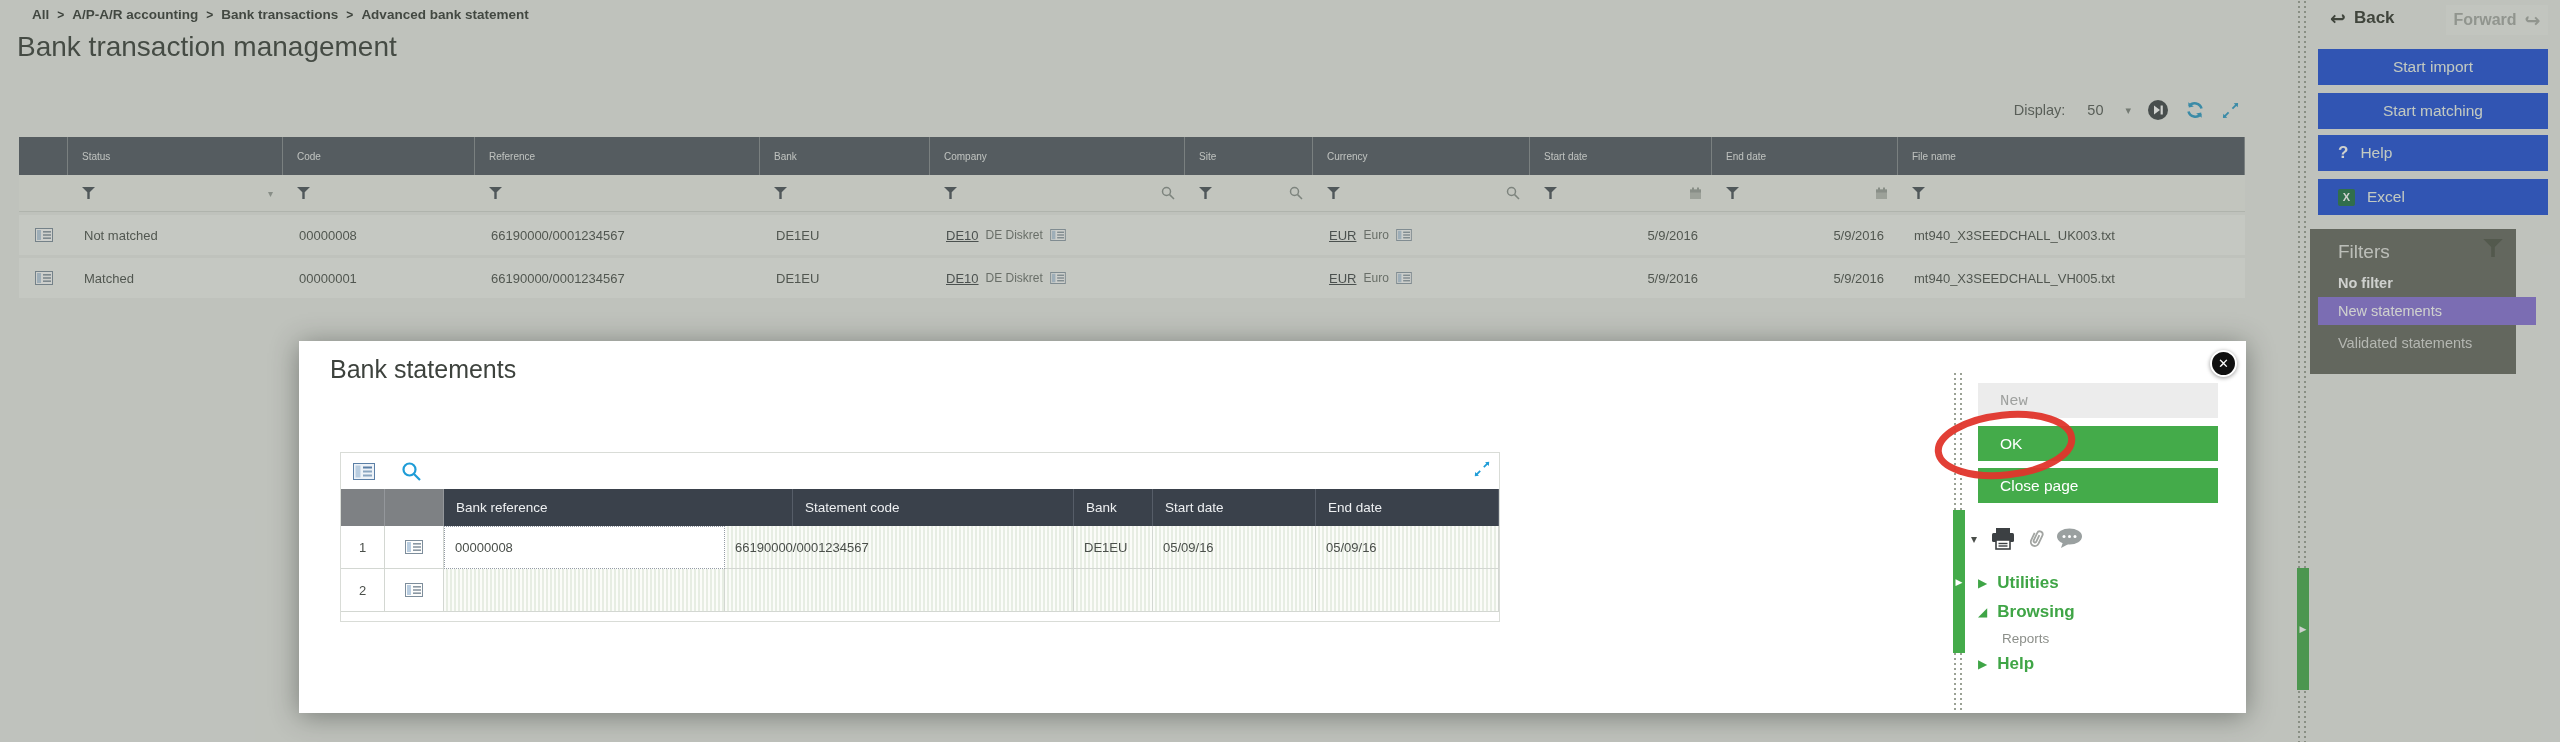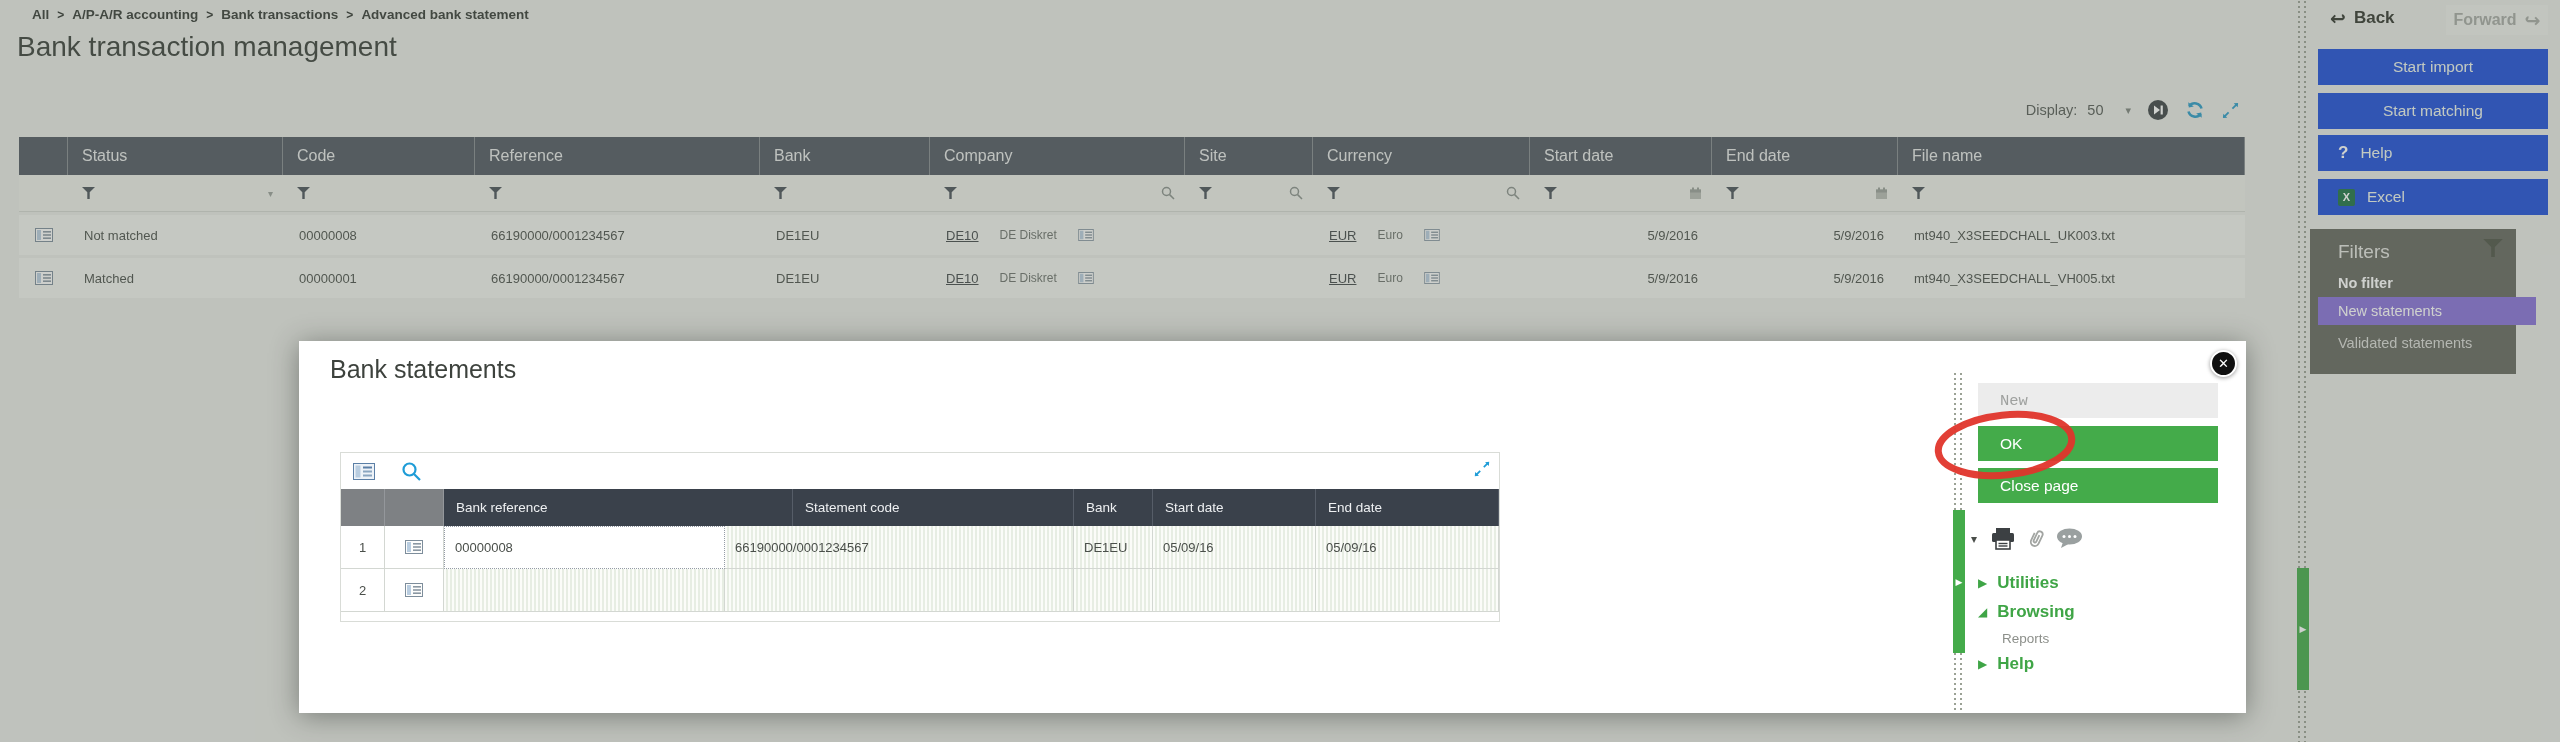--- a/index.html
+++ b/index.html
@@ -6,34 +6,34 @@
   body { font-family:"Liberation Sans","DejaVu Sans",sans-serif; }
   .app { position:relative; width:2560px; height:742px; background:#e8eae6; overflow:hidden; }
 
   
   .breadcrumb { position:absolute; left:19px; top:7px; font-size:13.5px; color:#363b36; display:flex; align-items:center;margin-left:13px; }
   .breadcrumb .bc-item { font-weight:600; }
   .breadcrumb .bc-sep { font-weight:700; margin:0 8px; font-size:12px; color:#2e332e; }
   .page-title { position:absolute; left:17px; top:31px; font-size:28px; font-weight:400; color:#3a403a; }
 
   .display-row { position:absolute; top:99px; right:320px; display:flex; align-items:center; color:#565b56; font-size:14.5px; }
-  .display-row .dr-val { margin-left:10px; }
+  .display-row .dr-val { margin-left:22px; }
   .display-row .dr-caret { margin-left:22px; color:#7d837d; font-size:11px; }
   .display-row .dr-ic { margin-left:16px; display:flex; }
 
   .grid { position:absolute; left:19px; top:137px; width:2226px; }
   .g-head { display:flex; height:38px; background:#515862; }
-  .g-head .cell { display:flex; align-items:center; padding-left:14px; color:#e7e9e9; font-size:16px; border-right:1px solid rgba(235,238,233,0.35); }
+  .g-head .cell { display:flex; align-items:center; padding-left:14px; color:#e7e9e9; font-size:10px; border-right:1px solid rgba(235,238,233,0.35); }
   .g-filter { display:flex; height:37px; background:#eceee9; border-bottom:1px solid #d3d6d0; }
   .g-filter .cell { display:flex; align-items:center; justify-content:space-between; padding:0 10px 0 14px; }
   .g-row { display:flex; height:40px; background:#f1f3ee; margin-top:3px; }
   .g-row .cell { display:flex; align-items:center; padding-left:16px; font-size:13px; color:#4b504b; white-space:nowrap; overflow:hidden; }
   .g-row .cell.right { justify-content:flex-end; padding-right:14px; padding-left:0; }
   .g-row .cell.center { justify-content:center; padding-left:0; }
-  .ref-pair { display:flex; align-items:center; gap:21px; }
+  .ref-pair { display:flex; align-items:center; gap:7px; }
   .link-code { text-decoration:underline; color:#43484a; }
   .sub-label { font-size:12px; color:#6d726d; }
 
   .w-sel{width:49px}.w-status{width:215px}.w-code{width:192px}.w-ref{width:285px}.w-bank{width:170px}
   .w-comp{width:255px}.w-site{width:128px}.w-curr{width:217px}.w-sd{width:182px}.w-ed{width:186px}.w-file{flex:1}
 
   
   .sidebar { position:absolute; left:2310px; top:0; width:250px; height:742px; }
   .back-btn { position:absolute; left:20px; top:8px; display:flex; align-items:center; gap:8px; color:#33372f; font-size:17px; font-weight:600; }
   .fwd-btn { position:absolute; right:12px; top:5px; width:102px; height:30px; background:#eceeea; color:#a6a9a4; display:flex; align-items:center; justify-content:center; gap:8px; font-size:16px; font-weight:600; }

